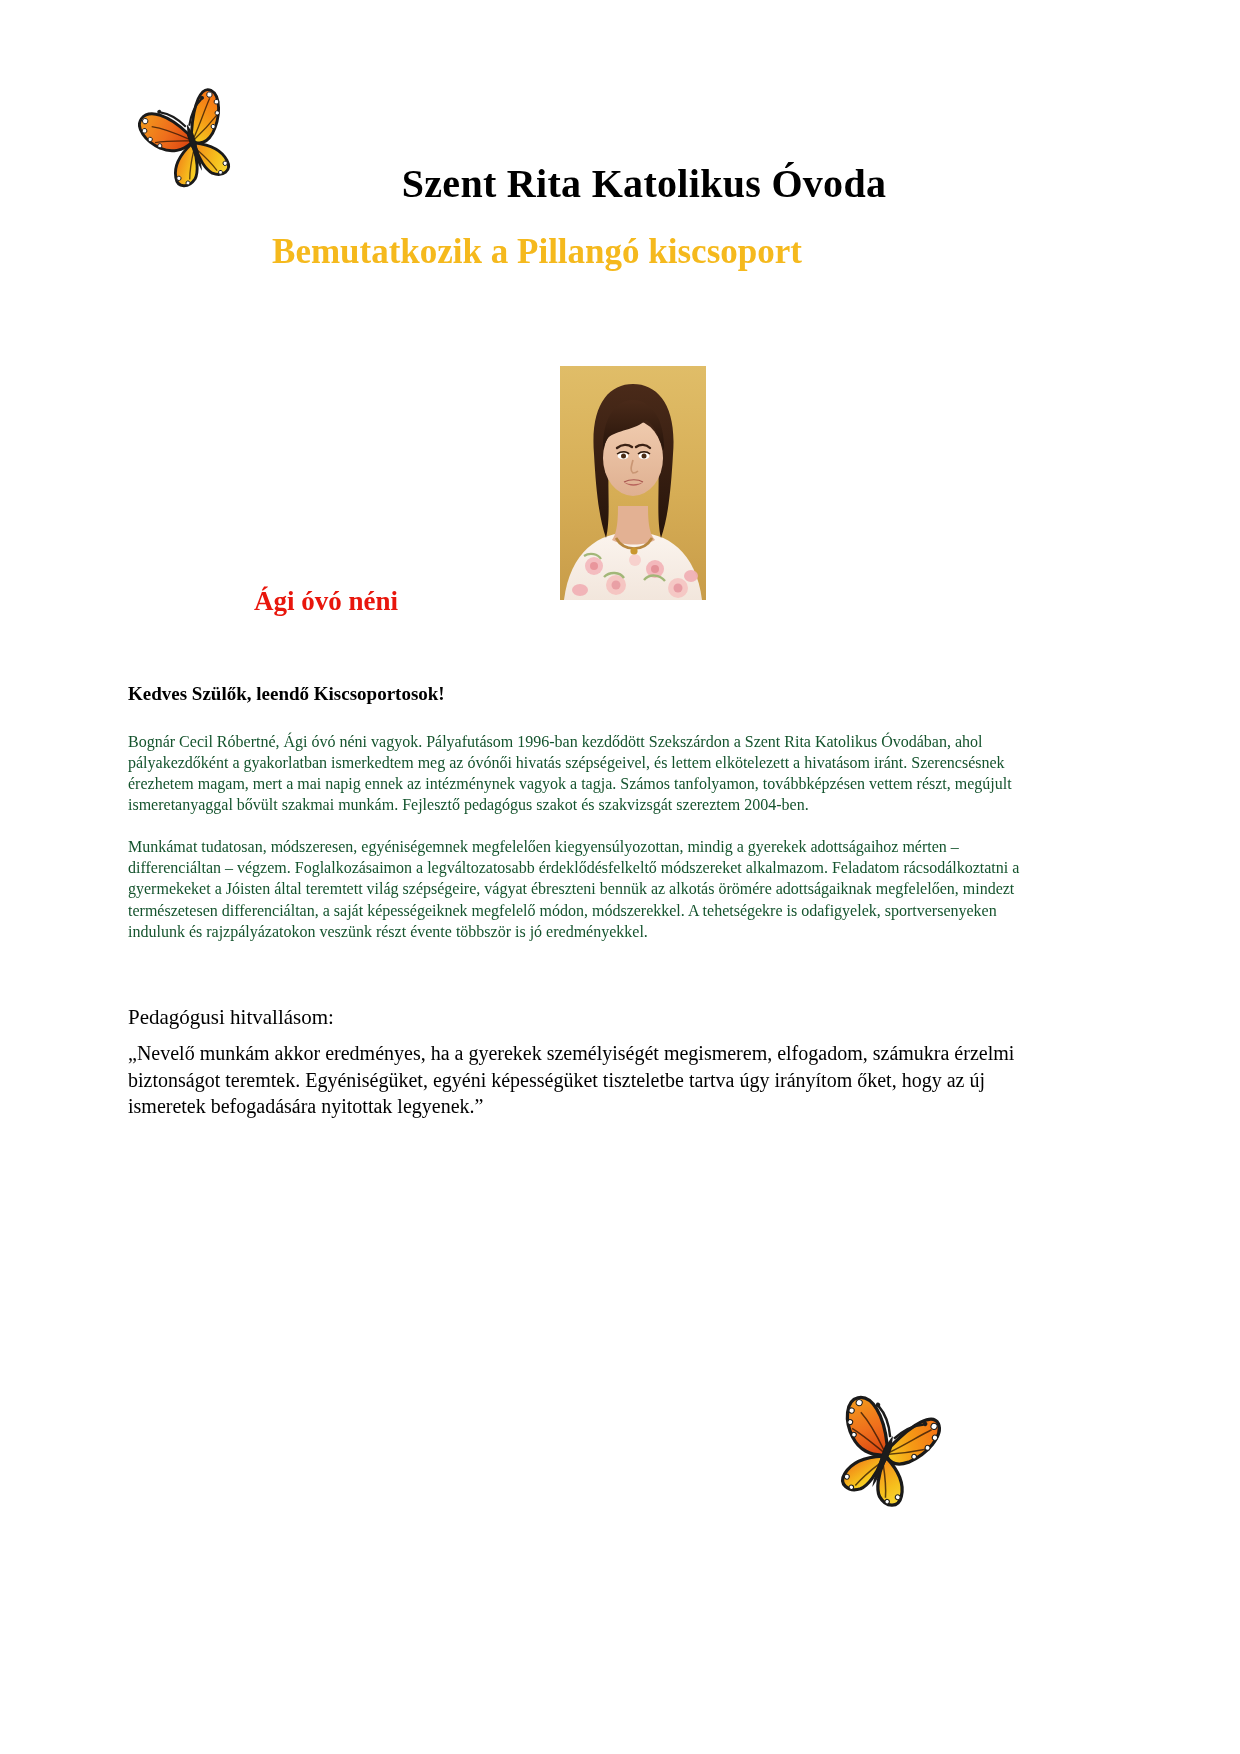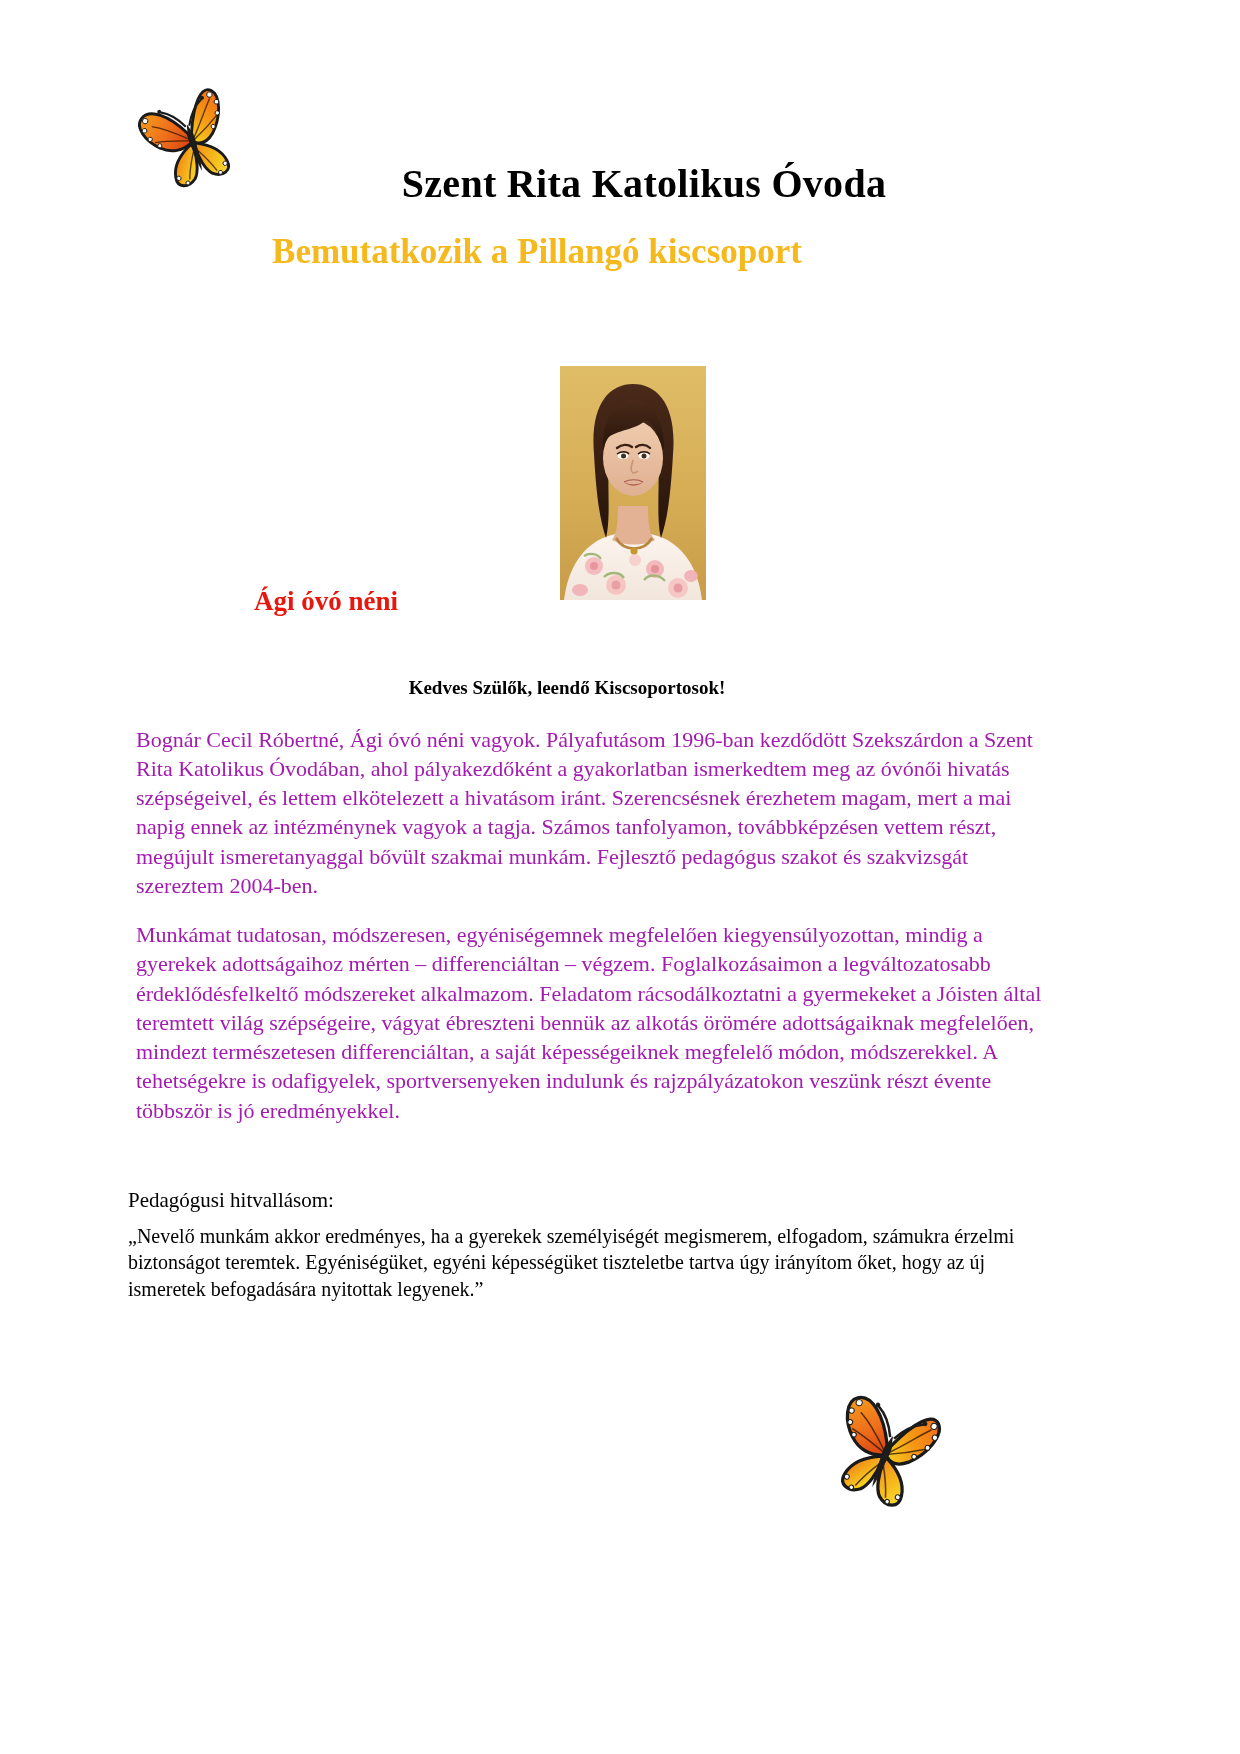--- a/index.html
+++ b/index.html
@@ -103,34 +103,33 @@
 
   
   .body-block {
     position: absolute;
     left: 128px;
     top: 672px;
     width: 918px;
   }
 
   .salutation {
-    text-align: center;
     font-weight: bold;
     font-size: 19px;
-    margin: 4px 0 24px 0;
+    margin: 10px 0 24px 0;
     padding-right: 40px;
     line-height: 1.3;
   }
 
   p.para {
-    margin: 0 0 20px 8px;
-    font-size: 22px;
+    margin: 0 0 20px 0;
+    font-size: 16px;
     line-height: 1.33;
     text-align: left;
-    color: #a21caf;
+    color: #14532d;
   }
 
   p.creed-label {
     margin: 62px 0 8px 0;
     font-size: 21px;
     line-height: 1.33;
   }
 
   p.creed-quote {
     margin: 0;

